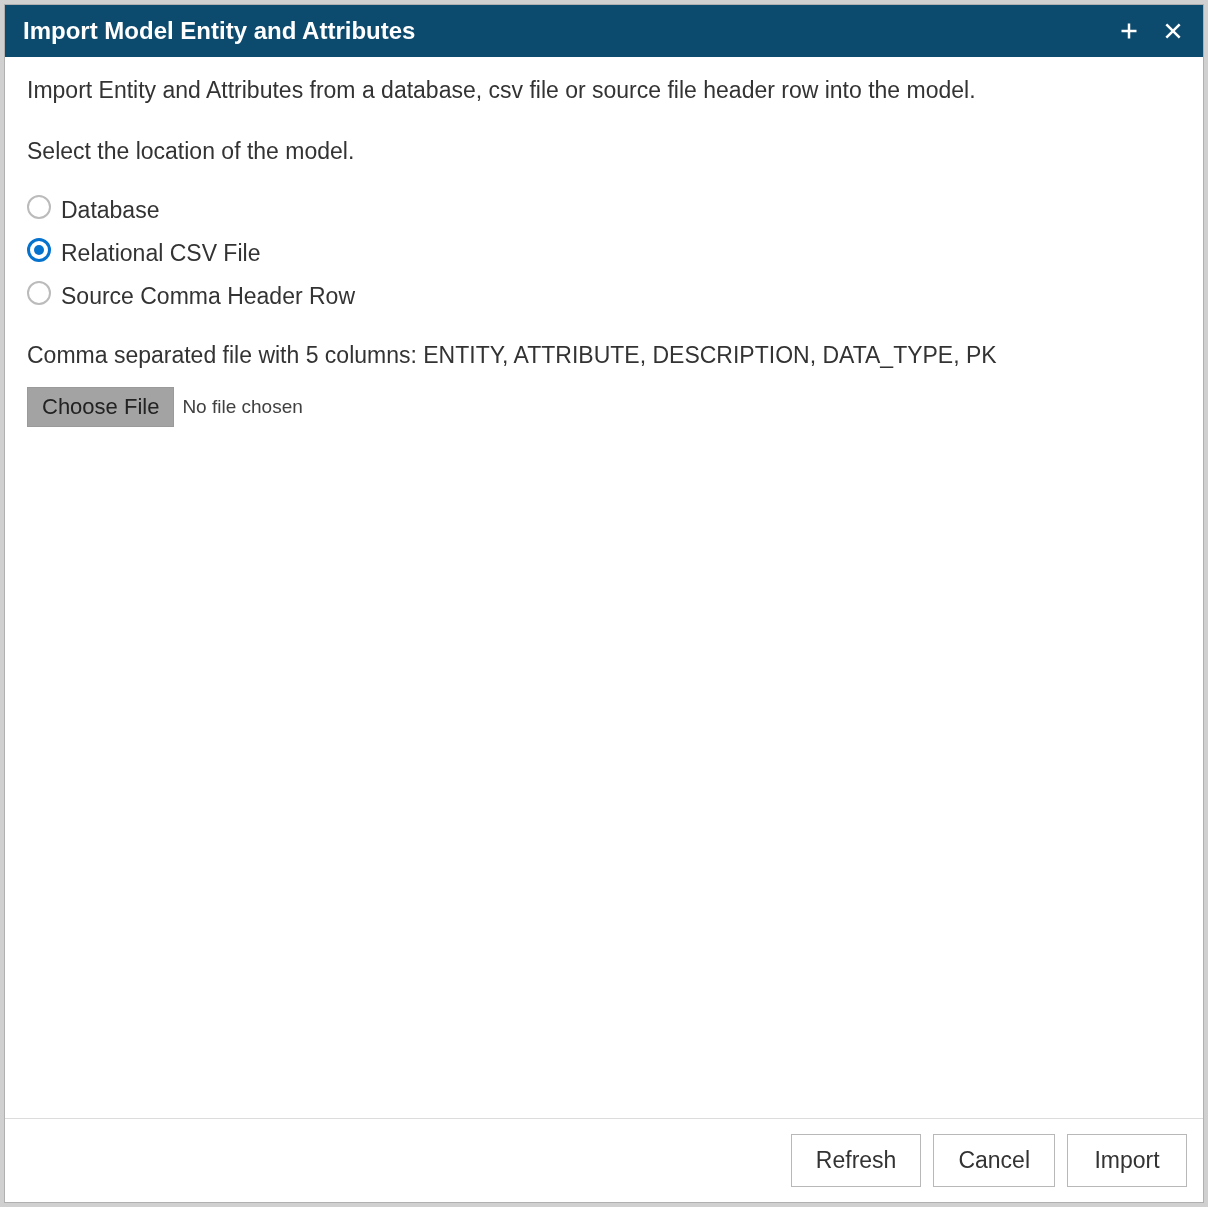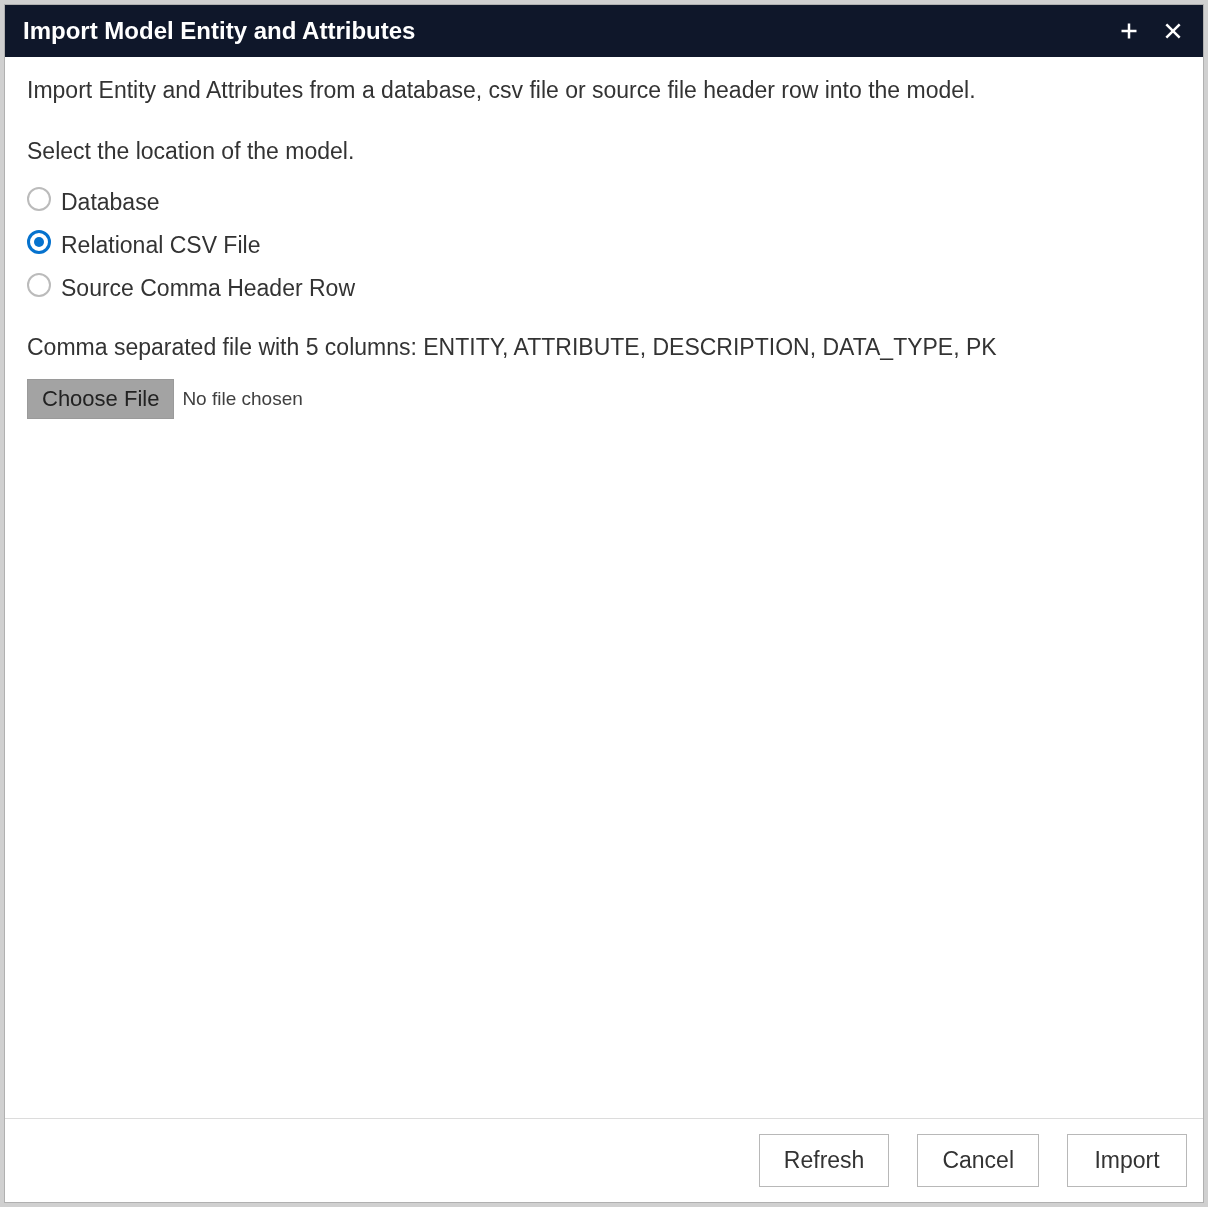--- a/index.html
+++ b/index.html
@@ -17,21 +17,21 @@
     .dialog {
       width: 100%;
       height: 100%;
       background: #ffffff;
       border: 1px solid #b0b0b0;
       display: flex;
       flex-direction: column;
       overflow: hidden;
     }
     .titlebar {
-      background: #0f172a;
+      background: #0c4a6e;
       color: #ffffff;
       display: flex;
       align-items: center;
       justify-content: flex-end;
       padding: 12px 18px;
       font-size: 24px;
       font-weight: bold;
     }
     .titlebar-title {
       flex: 1;
@@ -61,21 +61,21 @@
       flex: 1;
       overflow: auto;
       font-size: 23px;
       color: #333333;
       line-height: 1.35;
     }
     .intro-text {
       margin-bottom: 30px;
     }
     .select-label {
-      margin-bottom: 14px;
+      margin-bottom: 22px;
     }
     .radio-group {
       margin-bottom: 22px;
     }
     .radio-row {
       display: flex;
       align-items: flex-start;
       padding: 6px 0;
       cursor: pointer;
     }
@@ -125,21 +125,21 @@
     }
     .file-status {
       font-size: 19px;
       color: #404040;
     }
     .footer {
       border-top: 1px solid #dcdcdc;
       padding: 15px 16px;
       display: flex;
       justify-content: flex-end;
-      gap: 28px;
+      gap: 12px;
     }
     .footer-button {
       font-family: Arial, Helvetica, sans-serif;
       font-size: 23px;
       padding: 12px 24px;
       background: #ffffff;
       border: 1px solid #b8b8b8;
       cursor: pointer;
       color: #333333;
       min-width: 120px;

